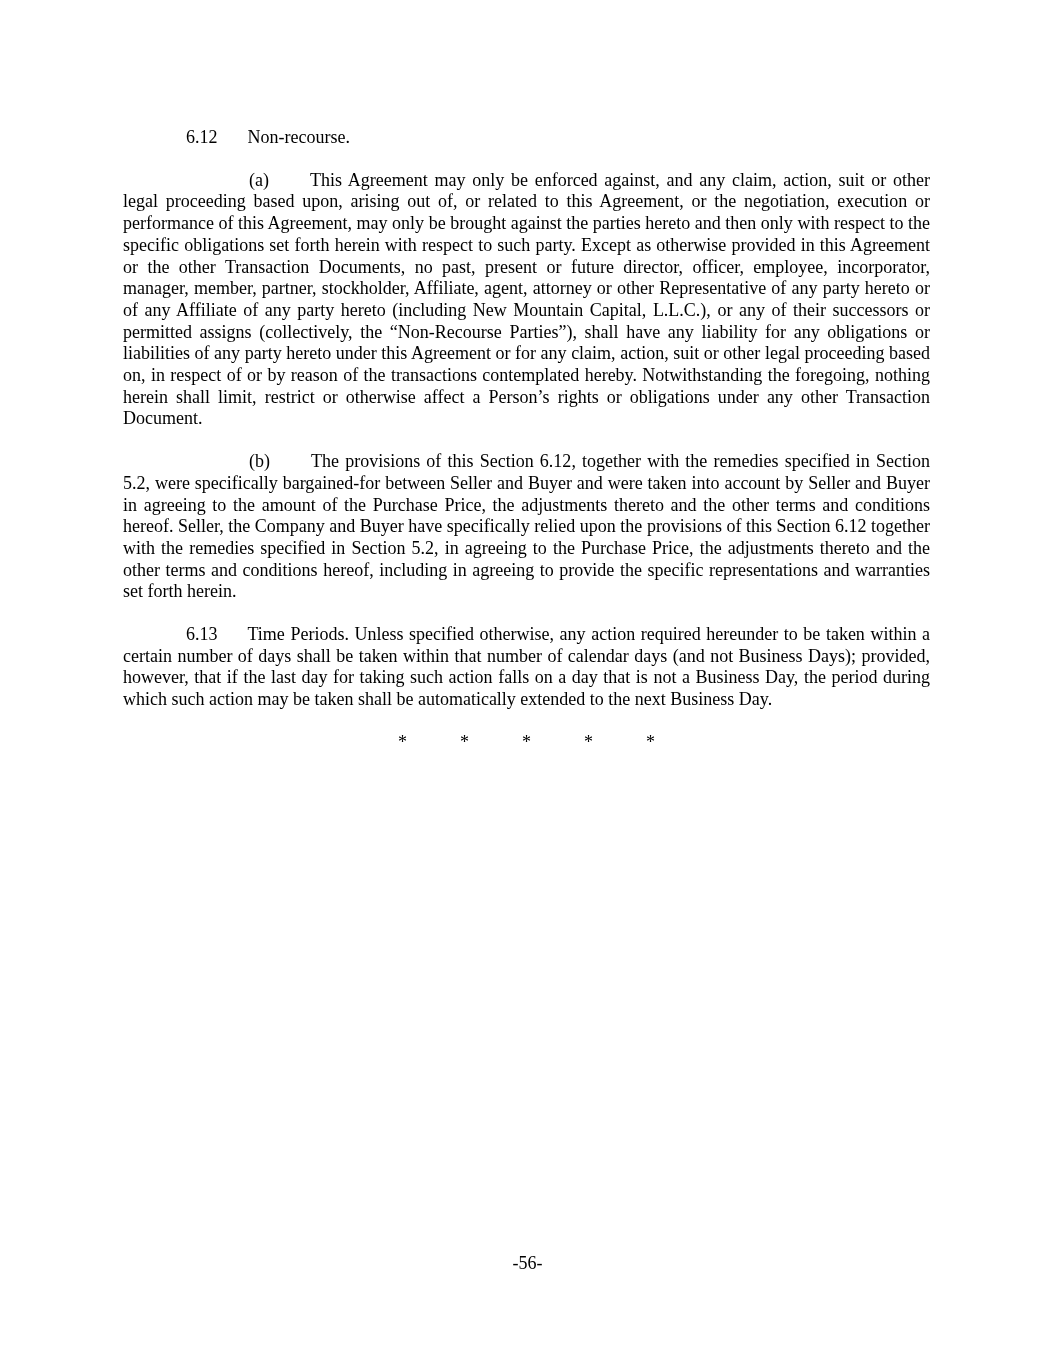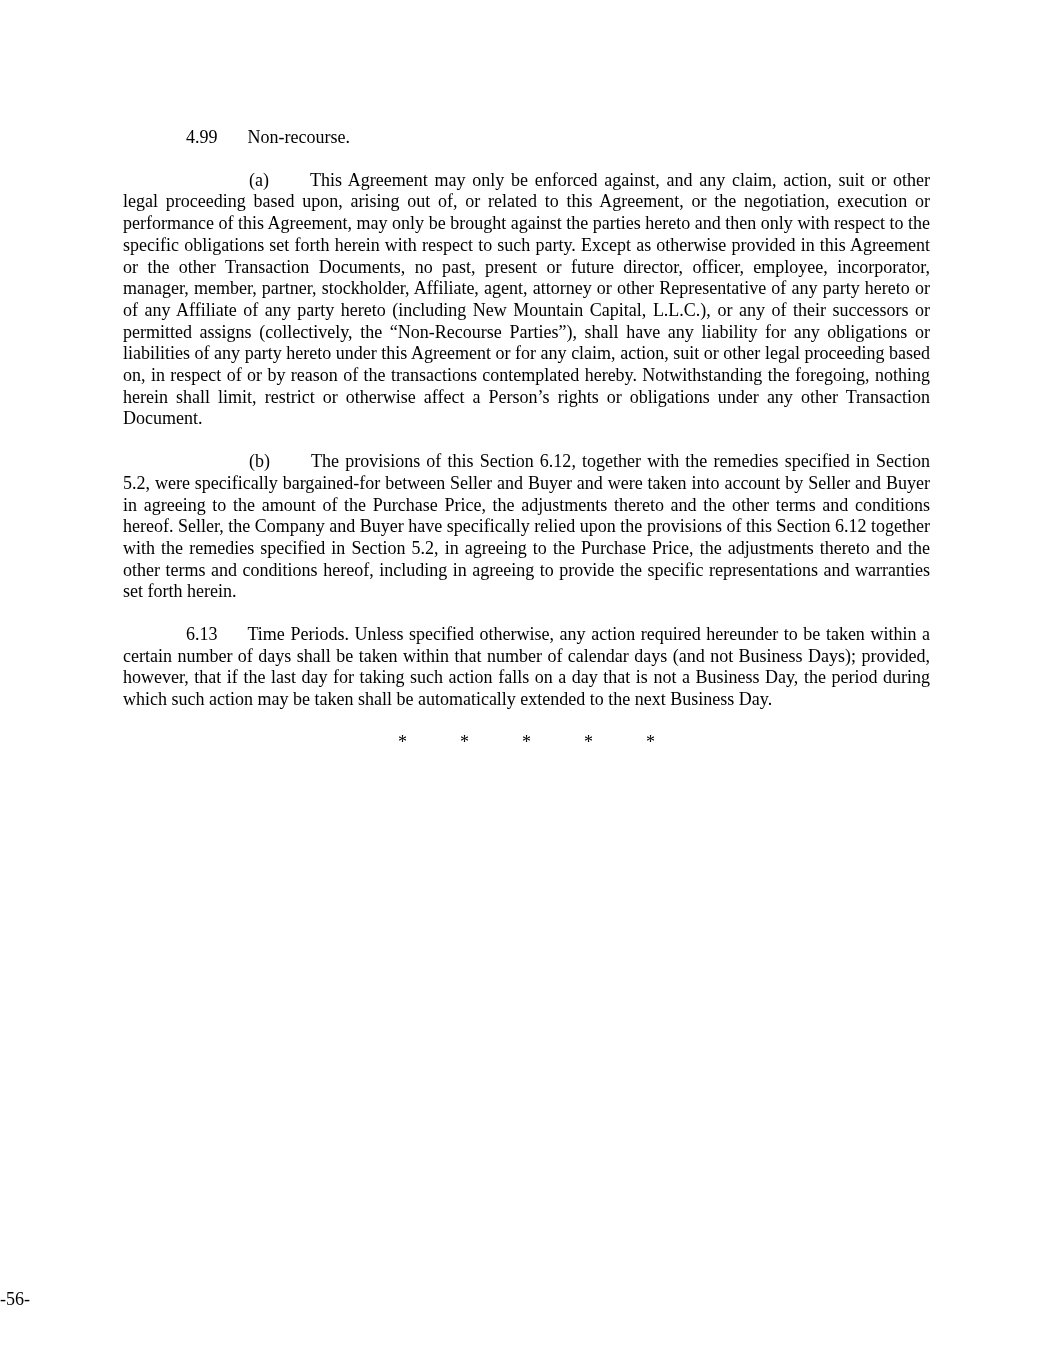--- a/index.html
+++ b/index.html
@@ -30,32 +30,32 @@
   .lettered span.tab { width: 41px; }
   .stars {
     margin-top: 4px;
     text-align: center;
     text-indent: 0;
   }
   .star { display: inline-block; width: 62px; text-align: center; }
   .footer {
     position: absolute;
     left: 0;
-    top: 1289px;
+    top: 1253px;
     width: 100%;
-    text-align: left;
+    text-align: center;
   }
 </style>
 </head>
 <body>
 
 <div class="page">
   <div class="content">
 
-    <p class="para heading indent1"><span>4.99</span><span class="tab"></span><span class="u">Non-recourse</span><span>.</span></p>
+    <p class="para heading indent1"><span>6.12</span><span class="tab"></span><span class="u">Non-recourse</span><span>.</span></p>
 
     <p class="para lettered indent2"><span>(a)</span><span class="tab"></span><span>This Agreement may only be enforced against, and any claim, action, suit or other legal proceeding based upon, arising out of, or related to this Agreement, or the negotiation, execution or performance of this Agreement, may only be brought against the parties hereto and then only with respect to the specific obligations set forth herein with respect to such party. Except as otherwise provided in this Agreement or the other Transaction Documents, no past, present or future director, officer, employee, incorporator, manager, member, partner, stockholder, Affiliate, agent, attorney or other Representative of any party hereto or of any Affiliate of any party hereto (including New Mountain Capital, L.L.C.), or any of their successors or permitted assigns (collectively, the “Non-Recourse Parties”), shall have any liability for any obligations or liabilities of any party hereto under this Agreement or for any claim, action, suit or other legal proceeding based on, in respect of or by reason of the transactions contemplated hereby. Notwithstanding the foregoing, nothing herein shall limit, restrict or otherwise affect a Person’s rights or obligations under any other Transaction Document.</span></p>
 
     <p class="para lettered indent2"><span>(b)</span><span class="tab"></span><span>The provisions of this </span><span class="u">Section 6.12</span><span>, together with the remedies specified in </span><span class="u">Section 5.2</span><span>, were specifically bargained-for between Seller and Buyer and were taken into account by Seller and Buyer in agreeing to the amount of the Purchase Price, the adjustments thereto and the other terms and conditions hereof. Seller, the Company and Buyer have specifically relied upon the provisions of this </span><span class="u">Section 6.12</span><span> together with the remedies specified in </span><span class="u">Section 5.2</span><span>, in agreeing to the Purchase Price, the adjustments thereto and the other terms and conditions hereof, including in agreeing to provide the specific representations and warranties set forth herein.</span></p>
 
     <p class="para heading indent1"><span>6.13</span><span class="tab"></span><span class="u">Time Periods</span><span>. Unless specified otherwise, any action required hereunder to be taken within a certain number of days shall be taken within that number of calendar days (and not Business Days); provided, however, that if the last day for taking such action falls on a day that is not a Business Day, the period during which such action may be taken shall be automatically extended to the next Business Day.</span></p>
 
     <div class="stars">
       <span class="star">*</span><span class="star">*</span><span class="star">*</span><span class="star">*</span><span class="star">*</span>
     </div>

